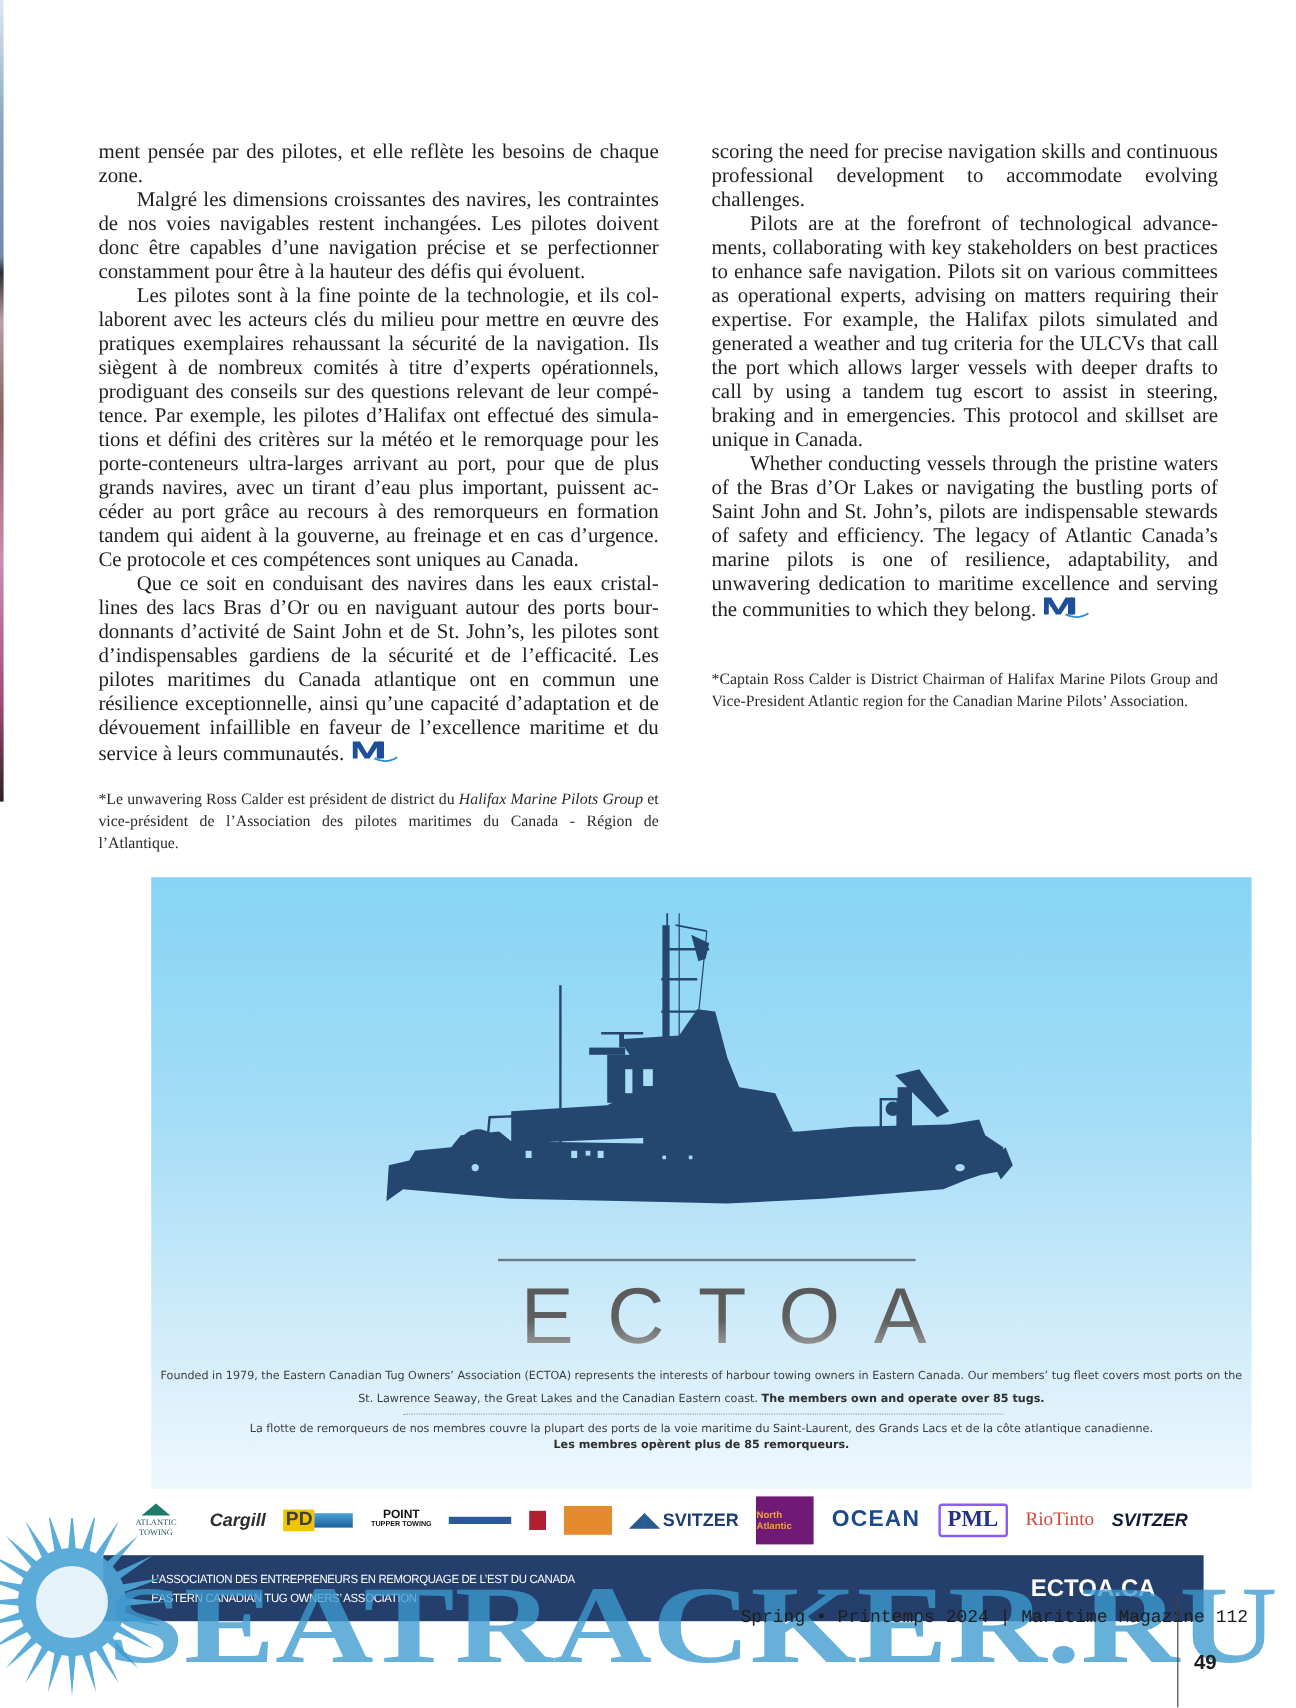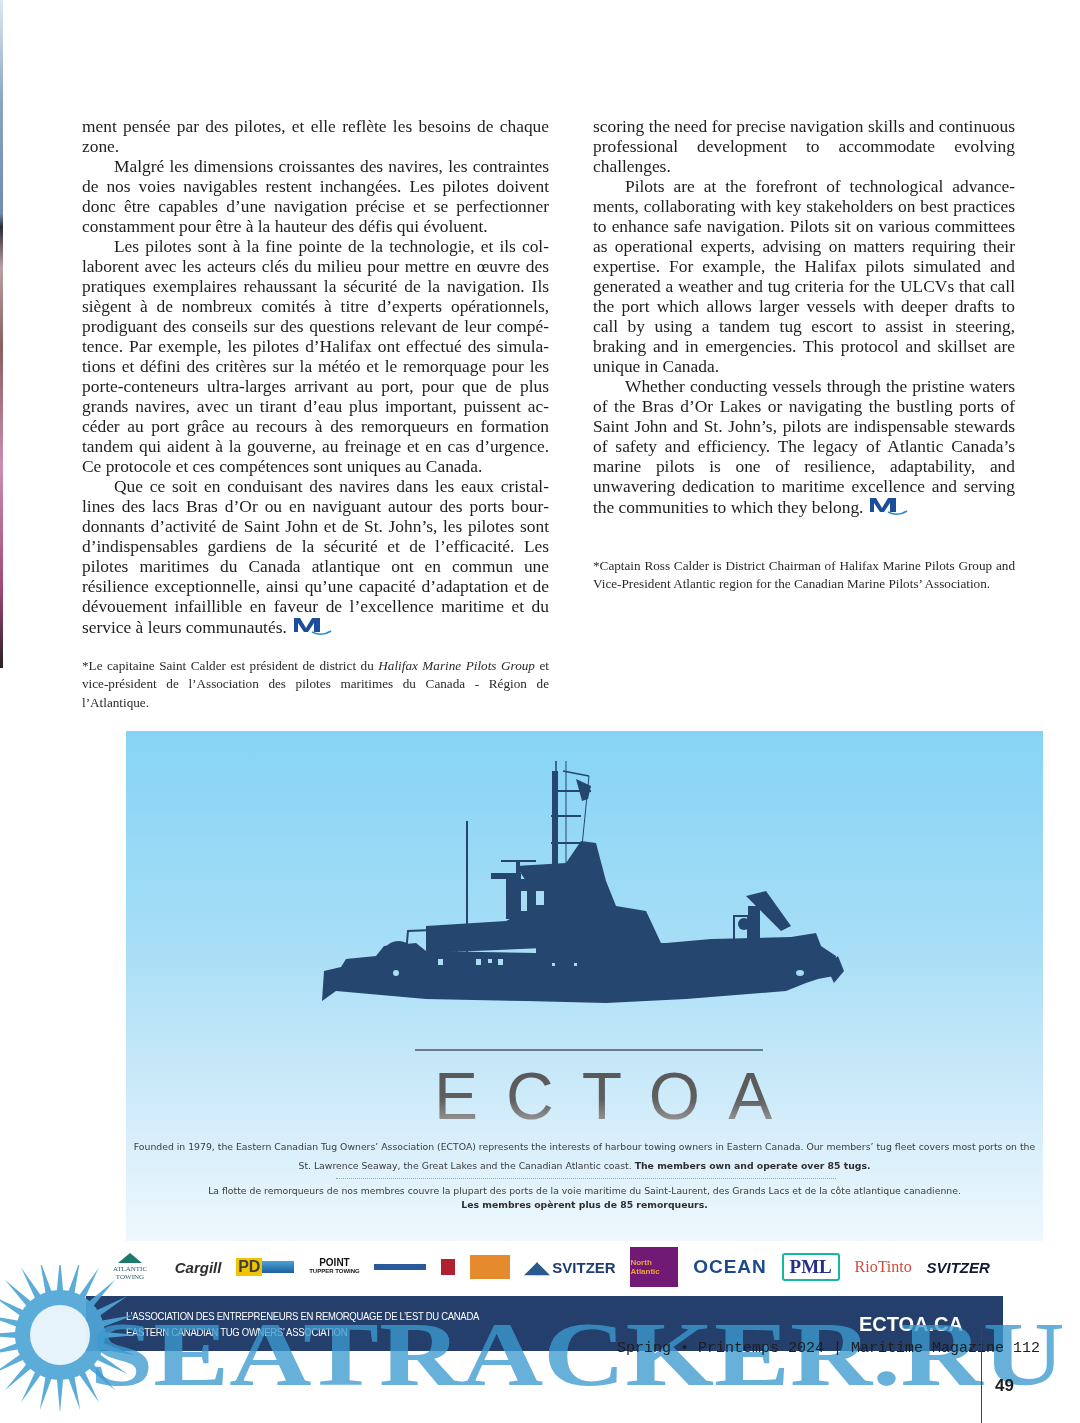--- a/index.html
+++ b/index.html
@@ -49,21 +49,21 @@
   .logo-pd .pd { font-weight: bold; font-size: 16px; color: #404040; background: #f1c400; padding: 0 2px; }
   .logo-pd .wave { width: 32px; height: 12px; background: linear-gradient(to bottom, #47a3d9, #1f5f9a); }
   .logo-point { font-size: 8px; line-height: 8px; font-weight: bold; color: #111; text-align: center; }
   .logo-bluebar { width: 52px; height: 6px; background: #2a5a9a; }
   .logo-red { width: 14px; height: 16px; background: #b02030; }
   .logo-orange { width: 40px; height: 24px; background: #e58b2e; color: #7a2e00; font-style: italic; font-size: 9px; display: flex; align-items: center; justify-content: center; }
   .logo-mckeil { font-weight: bold; font-size: 15px; color: #1f3d72; display: flex; align-items: center; gap: 3px; }
   .logo-mckeil .m { color: #2a5b8f; font-size: 16px; }
   .logo-north { width: 48px; height: 40px; background: #701a75; color: #f2a23b; font-size: 8px; font-weight: bold; display: flex; align-items: center; justify-content: center; }
   .logo-ocean { font-weight: bold; font-size: 19px; color: #1c4a8a; letter-spacing: 1px; }
-  .logo-pml { border: 2px solid #14b8a6; border-radius: 3px; padding: 1px 6px; font-family: "Liberation Serif", serif; font-weight: bold; font-size: 19px; color: #24308a; background: #fff; }
+  .logo-pml { border: 2px solid #8b5cf6; border-radius: 3px; padding: 1px 6px; font-family: "Liberation Serif", serif; font-weight: bold; font-size: 19px; color: #24308a; background: #fff; }
   .logo-riotinto { font-family: "Liberation Serif", serif; font-size: 16px; color: #d14a3a; }
   .logo-svitzer { font-weight: bold; font-style: italic; font-size: 15px; color: #111a33; }
 
   .band { position: absolute; left: 86px; top: 1296px; width: 917px; height: 55px; background: #243f6b; }
   .band-text { position: absolute; left: 40px; top: 13px; font-family: "Liberation Sans", sans-serif; font-size: 10px; line-height: 16px; color: #ffffff; letter-spacing: -0.3px; transform: scaleX(0.95); transform-origin: left; }
   .band-url { position: absolute; right: 40px; top: 17px; font-family: "Liberation Sans", sans-serif; font-weight: bold; font-size: 20px; color: #ffffff; }
 
   .watermark { position: absolute; left: 0; top: 1265px; width: 1080px; height: 158px; pointer-events: none; }
 
   .footer-line { position: absolute; left: 617px; top: 1340px; font-family: Liberation Mono, monospace; font-size: 15px; color: #1e1e1e; }
@@ -80,21 +80,21 @@
   <p class="indent">Malgré les dimensions croissantes des navires, les contrain­tes de nos voies navigables restent inchangées. Les pilotes doivent donc être capables d’une navigation précise et se perfectionner constamment pour être à la hauteur des défis qui évoluent.</p>
   <p class="indent">Les pilotes sont à la fine pointe de la technologie, et ils col­laborent avec les acteurs clés du milieu pour mettre en œuvre des pratiques exemplaires rehaussant la sécurité de la navigation. Ils siègent à de nombreux comités à titre d’experts opérationnels, prodiguant des conseils sur des questions relevant de leur compé­tence. Par exemple, les pilotes d’Halifax ont effectué des simula­tions et défini des critères sur la météo et le remorquage pour les porte-conteneurs ultra-larges arrivant au port, pour que de plus grands navires, avec un tirant d’eau plus important, puissent ac­céder au port grâce au recours à des remorqueurs en formation tandem qui aident à la gouverne, au freinage et en cas d’urgence. Ce protocole et ces compétences sont uniques au Canada.</p>
   <p class="indent"><span>Que ce soit en conduisant des navires dans les eaux cristal­lines des lacs Bras d’Or ou en naviguant autour des ports bour­donnants d’activité de Saint John et de St. John’s, les pilotes sont d’indispensables gardiens de la sécurité et de l’efficacité. Les pilotes maritimes du Canada atlantique ont en commun une résilience exceptionnelle, ainsi qu’une capacité d’adaptation et de dévouement infaillible en faveur de l’excellence maritime et du service à leurs communautés.</span><svg class="ml-logo" viewBox="0 0 40 20">
         <path d="M2 2 L8 2 L14 12 L20 2 L26 2 L26 16 L22 16 L22 7 L16 16 L12 16 L6 7 L6 16 L2 16 Z" fill="#1d4e9a"></path>
         <path d="M20 16 C26 19 33 19 39 15" stroke="#2a8ad0" stroke-width="1.6" fill="none"></path>
         <rect x="24" y="2" width="4" height="14" fill="#1d4e9a"></rect>
       </svg></p>
 </div>
 
 <div class="footnote footnote-left">
-  <span>*Le capitaine Saint Calder est président de district du </span><i>Halifax Marine Pilots Group</i><span> et vice-président de l’Association des pilotes maritimes du Canada - Région de l’Atlantique.</span>
+  <span>*Le unwavering Ross Calder est président de district du </span><i>Halifax Marine Pilots Group</i><span> et vice-président de l’Association des pilotes maritimes du Canada - Région de l’Atlantique.</span>
 </div>
 
 <div class="col col-right">
   <p>scoring the need for precise navigation skills and con­tinuous professional development to accommodate evolving challenges.</p>
   <p class="indent">Pilots are at the forefront of technological advance­ments, collaborating with key stakeholders on best prac­tices to enhance safe navigation.  Pilots sit on various committees as operational experts, advising on matters requiring their expertise.  For example, the Halifax pi­lots simulated and generated a weather and tug criteria for the ULCVs that call the port which allows larger ves­sels with deeper drafts to call by using a tandem tug escort to assist in steering, braking and in emergencies. This protocol and skillset are unique in Canada.</p>
   <p class="indent"><span>Whether conducting vessels through the pristine waters of the Bras d’Or Lakes or navigating the bust­ling ports of Saint John and St. John’s, pilots are indis­pensable stewards of safety and efficiency. The legacy of Atlantic Canada’s marine pilots is one of resilience, adaptability, and unwavering dedication to maritime excellence and serving the communities to which they belong.</span><svg class="ml-logo" viewBox="0 0 40 20">
         <path d="M2 2 L8 2 L14 12 L20 2 L26 2 L26 16 L22 16 L22 7 L16 16 L12 16 L6 7 L6 16 L2 16 Z" fill="#1d4e9a"></path>
         <path d="M20 16 C26 19 33 19 39 15" stroke="#2a8ad0" stroke-width="1.6" fill="none"></path>
         <rect x="24" y="2" width="4" height="14" fill="#1d4e9a"></rect>
       </svg></p>
@@ -157,21 +157,21 @@
       <ellipse cx="674" cy="242" rx="4" ry="3"></ellipse>
       <rect x="395" y="160" width="6" height="20"></rect>
       <rect x="410" y="160" width="8" height="14"></rect>
     </g>
   </svg>
   <div class="ectoa-rule"></div>
   <div class="ectoa-word">ECTOA</div>
 
   <div class="ad-text ad-text-en">
     <div>Founded in 1979, the Eastern Canadian Tug Owners’ Association (ECTOA) represents the interests of harbour towing owners in Eastern Canada. Our members’ tug fleet covers most ports on the</div>
-    <div><span>St. Lawrence Seaway, the Great Lakes and the Canadian Atlantic coast.</span> <b>The members own and operate over 85 tugs.</b></div>
+    <div><span>St. Lawrence Seaway, the Great Lakes and the Canadian Eastern coast.</span> <b>The members own and operate over 85 tugs.</b></div>
   </div>
   <div class="dots"></div>
   <div class="ad-text ad-text-fr">
     <div>La flotte de remorqueurs de nos membres couvre la plupart des ports de la voie maritime du Saint-Laurent, des Grands Lacs et de la côte atlantique canadienne.</div>
     <div><b>Les membres opèrent plus de 85 remorqueurs.</b></div>
   </div>
 </div>
 
 <div class="logos">
   <div class="logo logo-atlantic">

